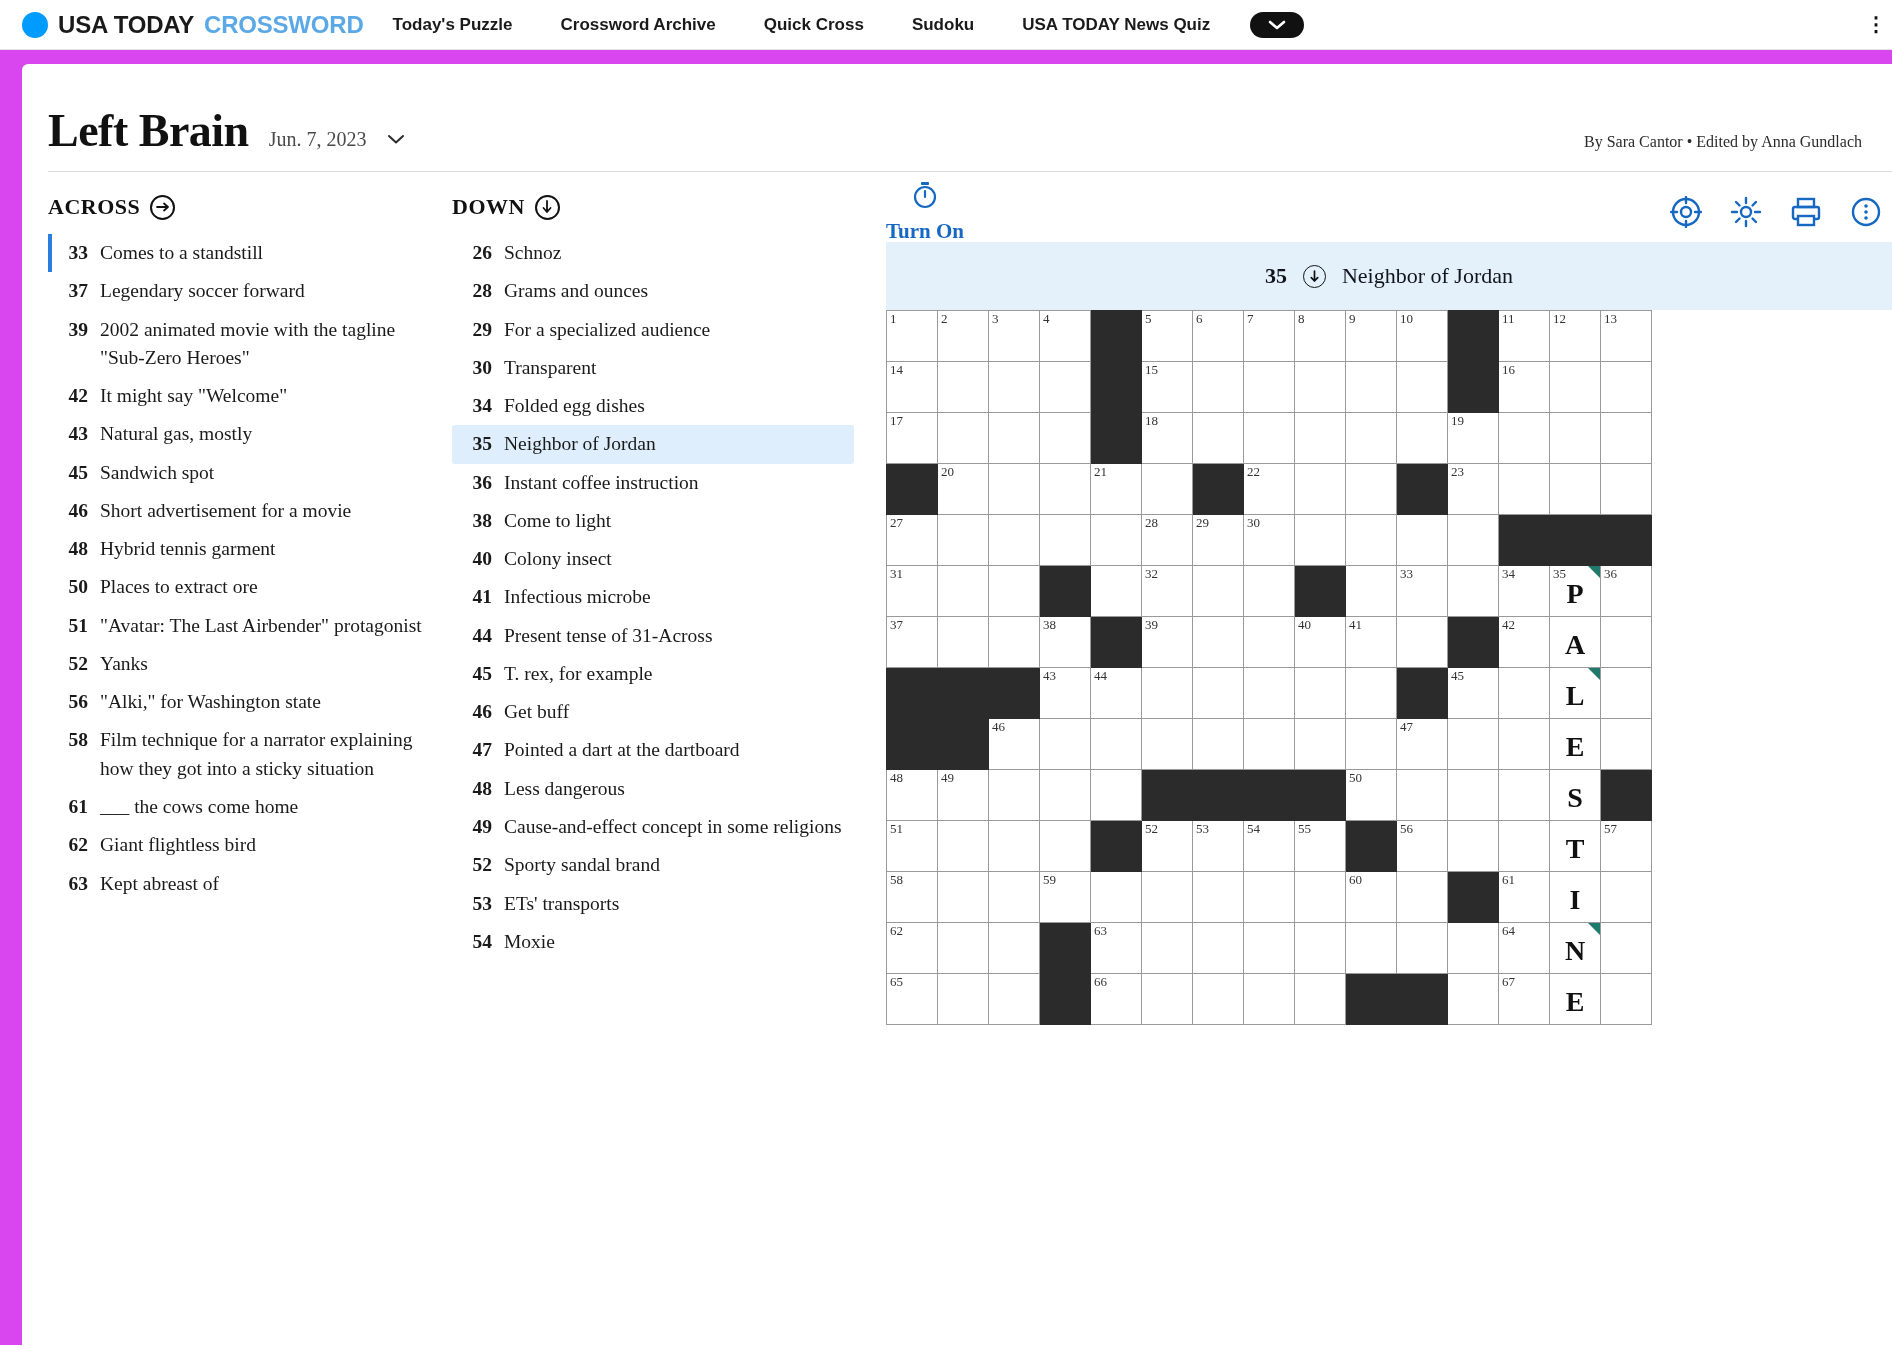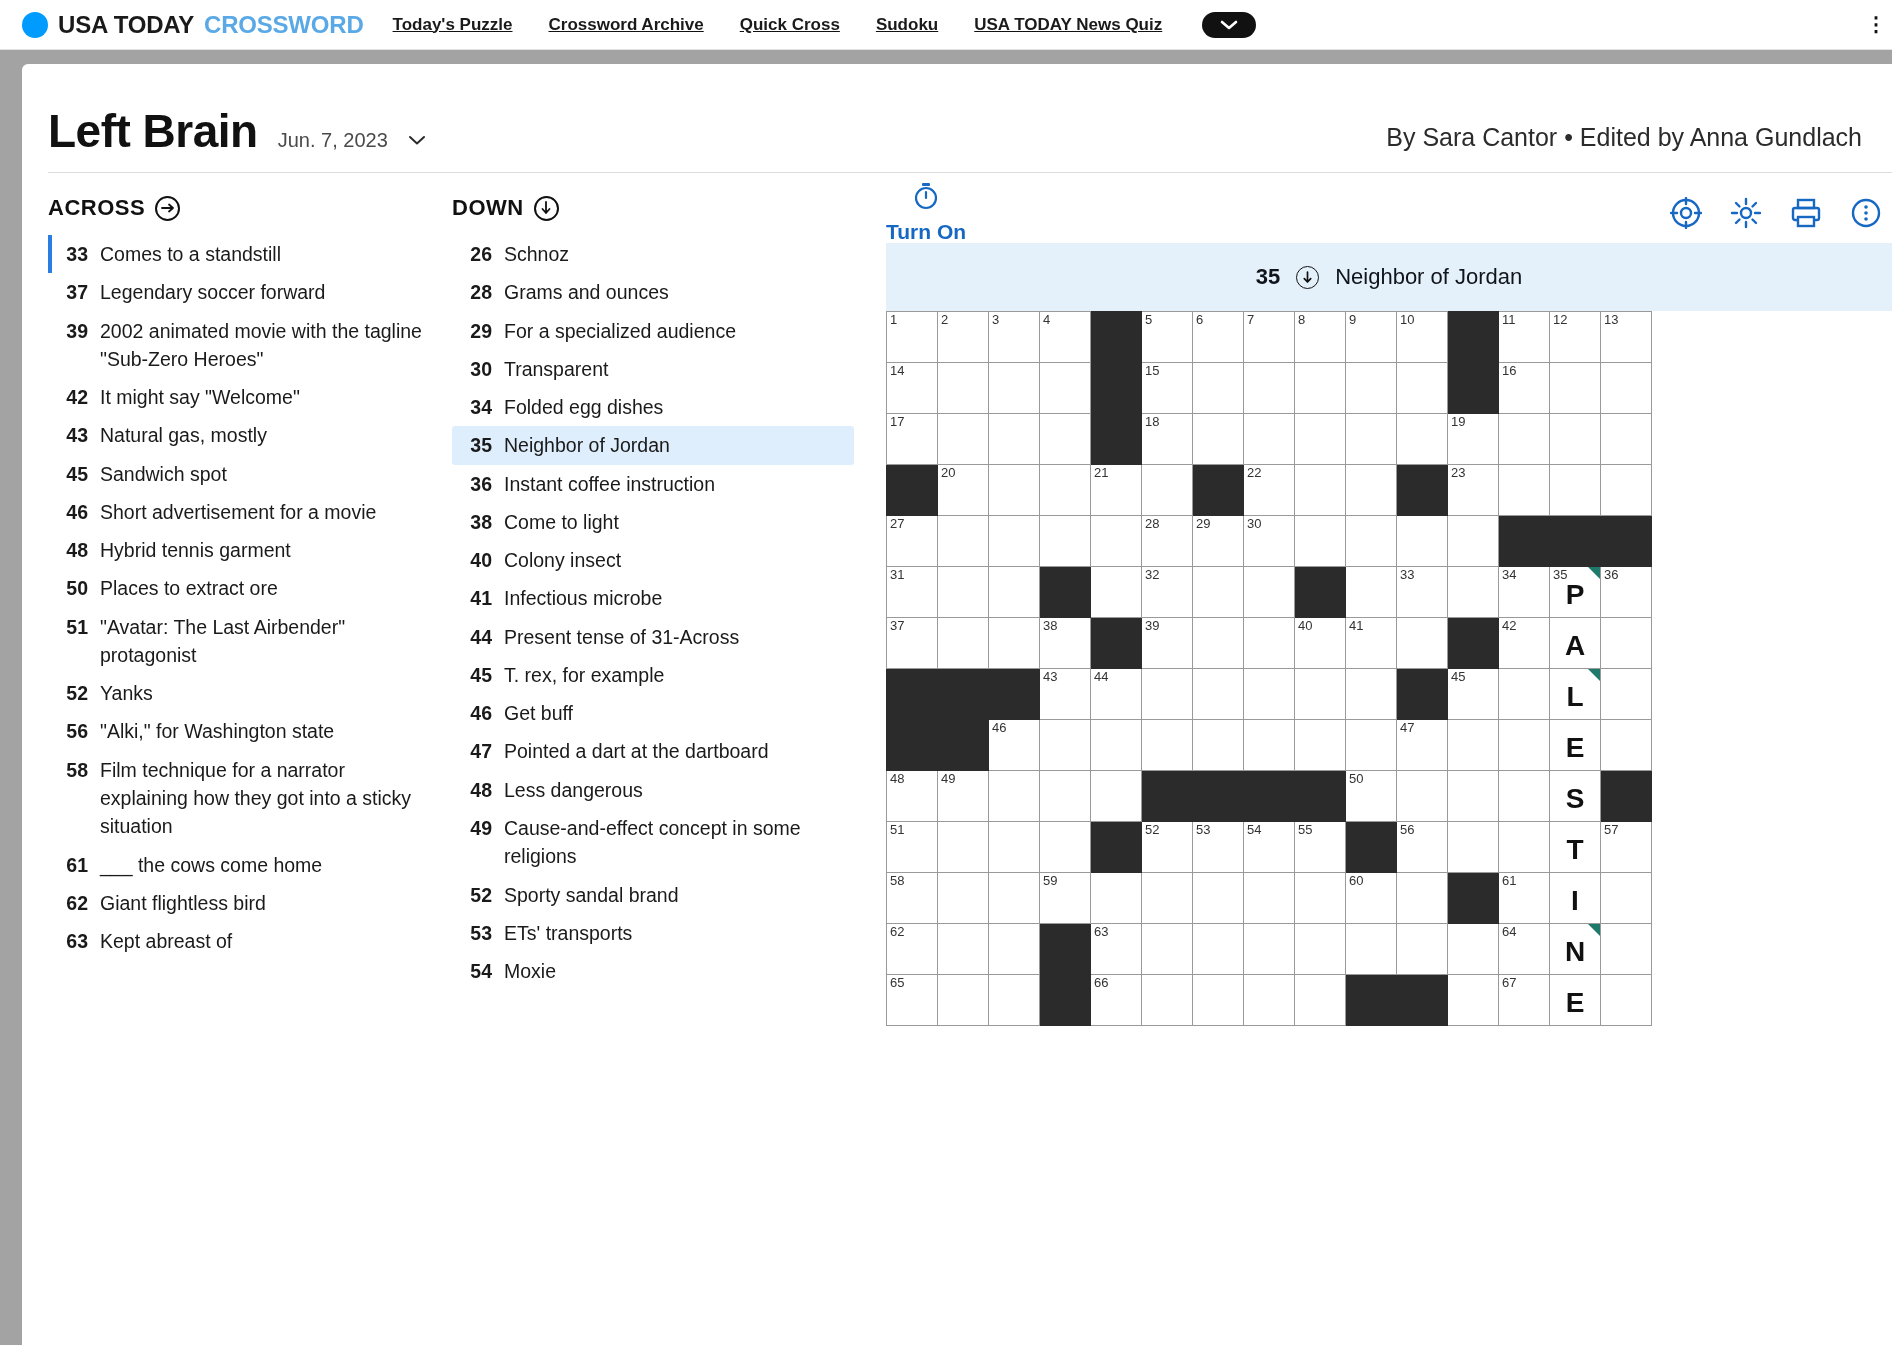--- a/index.html
+++ b/index.html
@@ -21,59 +21,60 @@
     background: #ffffff;
     position: relative;
   }
   .brand { display:flex; align-items:center; gap:10px; margin-right: 29px; }
   .brand-dot {
     width: 26px; height: 26px; border-radius: 50%;
     background: #009bff;
   }
   .brand-usa { font-size: 24px; font-weight: 700; letter-spacing: -0.2px; color:#1a1a1a; }
   .brand-cw { font-size: 24px; font-weight: 700; letter-spacing: -0.2px; color:#5aa9e6; }
-  .nav-links { display:flex; gap: 36px; text-decoration: underline; }
+  .nav-links { display:flex; gap: 48px; }
   .nav-link {
     font-size: 17px; font-weight: 700; color:#1a1a1a; text-decoration:none; white-space:nowrap;
   }
   .nav-caret {
     margin-left: 40px;
     width: 54px; height: 26px; border-radius: 14px; background:#111;
     display:flex; align-items:center; justify-content:center;
   }
   .nav-caret svg { display:block; }
   .nav-right-edge {
     position:absolute; right: 6px; top: 12px; font-size: 20px; color:#111; font-weight:700;
   }
 
   
   .page {
     position: relative;
     height: calc(100% - 51px);
-    background: #a3a3a3;
+    background: #d946ef;
     padding: 0;
+    font-family: Liberation Serif, serif;
   }
   .sheet {
     position:absolute;
     left: 22px; right: 0; top: 14px; bottom: 0;
     background: #ffffff;
     border-radius: 6px 0 0 0;
   }
   .title-row {
     display:flex; align-items:flex-end; justify-content:space-between;
     padding: 40px 0 0 0;
     margin: 0 30px 0 26px;
   }
   .title-left { display:flex; align-items:baseline; gap: 20px; }
   .puzzle-title {
     font-size: 46px; font-weight: 800; letter-spacing: -0.5px; color:#111;
     margin:0;
   }
   .puzzle-date { font-size: 20px; color:#4a4a4a; font-weight:400; display:flex; align-items:center; gap:20px;}
-  .byline { font-size: 25px; color:#2b2b2b; white-space:nowrap; padding-bottom: 6px;}
+  .byline { font-size: 16px; color:#2b2b2b; white-space:nowrap; padding-bottom: 6px;}
   .title-rule { height:1px; background:#dcdcdc; margin: 14px 0 0 26px; }
 
   
   .cols {
     display:flex;
     padding-left: 26px;
     gap: 16px;
     height: calc(100% - 130px);
   }
   .clue-col { width: 388px; padding-top: 22px; position:relative; }

